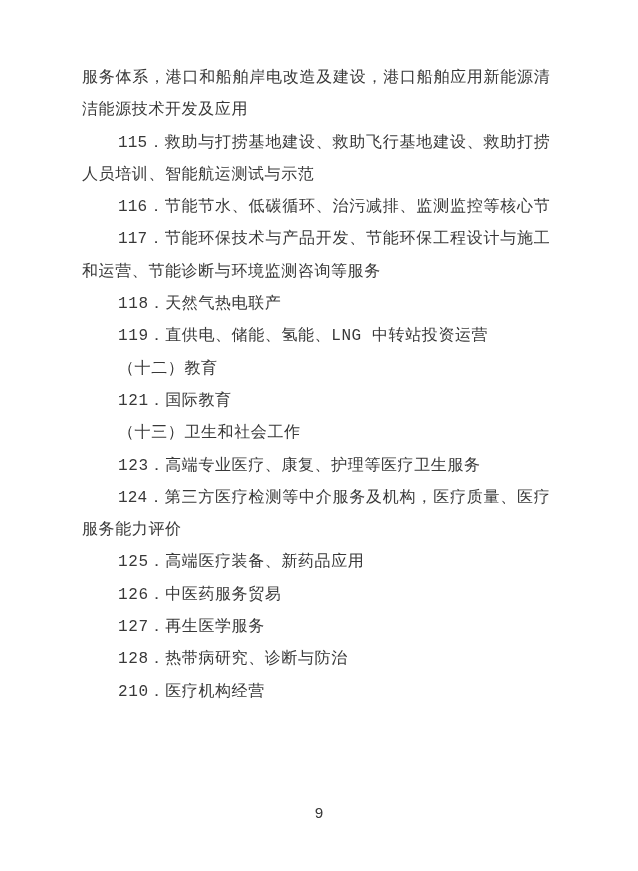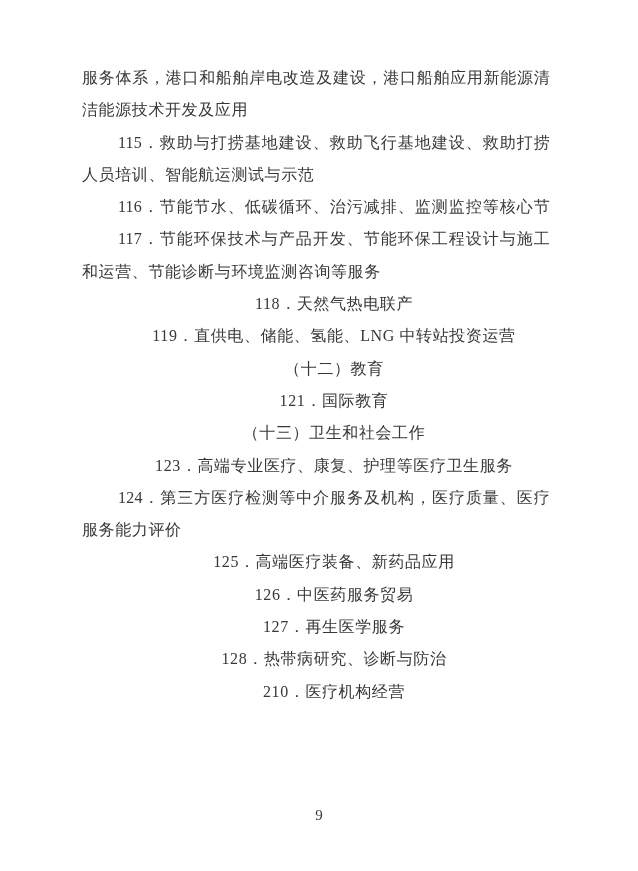--- a/index.html
+++ b/index.html
@@ -6,39 +6,38 @@
     margin: 0;
     padding: 0;
     background: #ffffff;
   }
   .page {
     position: relative;
     width: 638px;
     height: 871px;
     background: #ffffff;
     overflow: hidden;
-    font-family: Liberation Serif, serif;
+    font-family: Liberation Mono, monospace;
   }
   .doc-body {
     position: absolute;
     left: 82px;
     top: 62px;
     width: 468px;
   }
   .line {
     font-size: 16px;
     line-height: 32.3px;
     height: 32.3px;
     color: #383838;
     letter-spacing: 0.6px;
     white-space: nowrap;
   }
   .line.indent {
     padding-left: 36px;
-    text-align: center;
   }
   .line.justify {
     white-space: normal;
     text-align: justify;
     text-align-last: justify;
     letter-spacing: 0.2px;
   }
   .page-number {
     position: absolute;
     top: 804px;

